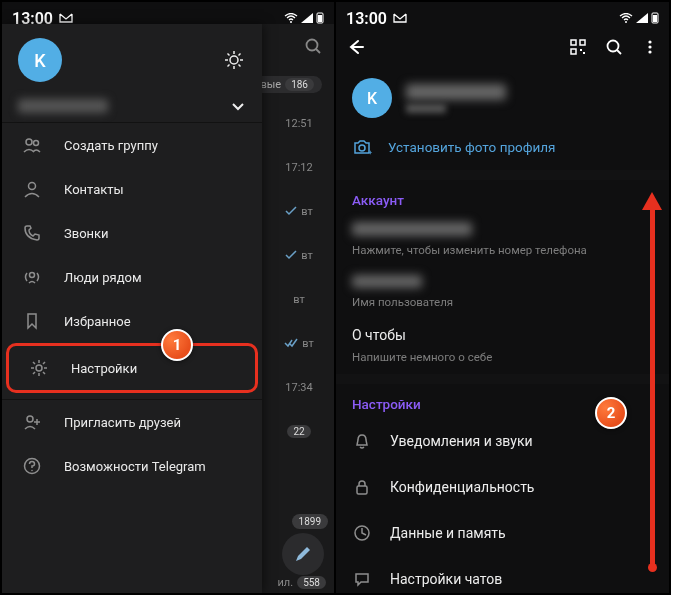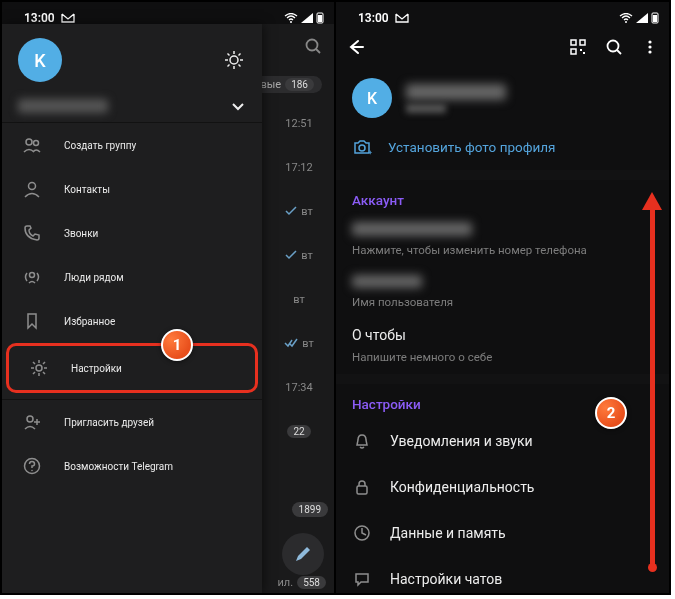--- a/index.html
+++ b/index.html
@@ -34,25 +34,24 @@
     border-right: 2px solid #000;
   }
   .phone-right {
     flex: 1;
   }
   .status-bar {
     height: 22px;
     display: flex;
     align-items: center;
     padding: 10px 10px 0 10px;
-    font-size: 12px;
+    font-size: 16px;
     font-weight: 600;
     color: #fff;
     box-sizing: border-box;
-    margin-left: 12px;
   }
   .status-icons-right {
     margin-left: auto;
     display: flex;
     align-items: center;
     gap: 3px;
   }
   .status-bar svg { display: block; }
   .drawer {
     position: absolute;
@@ -107,21 +106,21 @@
   .drawer-divider {
     height: 1px;
     background: #121212;
     margin: 0;
   }
   .menu-item {
     display: flex;
     align-items: center;
     gap: 22px;
     padding: 12px 20px;
-    font-size: 10px;
+    font-size: 13px;
     color: #eaeaea;
     cursor: pointer;
   }
   .menu-icon {
     width: 20px;
     height: 20px;
     display: flex;
     align-items: center;
     justify-content: center;
     color: #8e8e8e;
@@ -185,21 +184,21 @@
   }
   .fab {
     position:absolute;
     right:10px;bottom:18px;
     width:42px;height:42px;border-radius:50%;
     background:#2b2b2d;
     display:flex;align-items:center;justify-content:center;
     color:#8fbadb;
   }
   .fab-badge {
-    position:absolute; right:6px; bottom:76px;
+    position:absolute; right:6px; bottom:64px;
     background:#3a3a3c;color:#ddd;border-radius:10px;
     padding:2px 7px;font-size:10px;
   }
   
   .settings-toolbar {
     height: 46px;
     display:flex;align-items:center;
     padding: 0 10px;
     gap: 20px;
     color:#fff;

